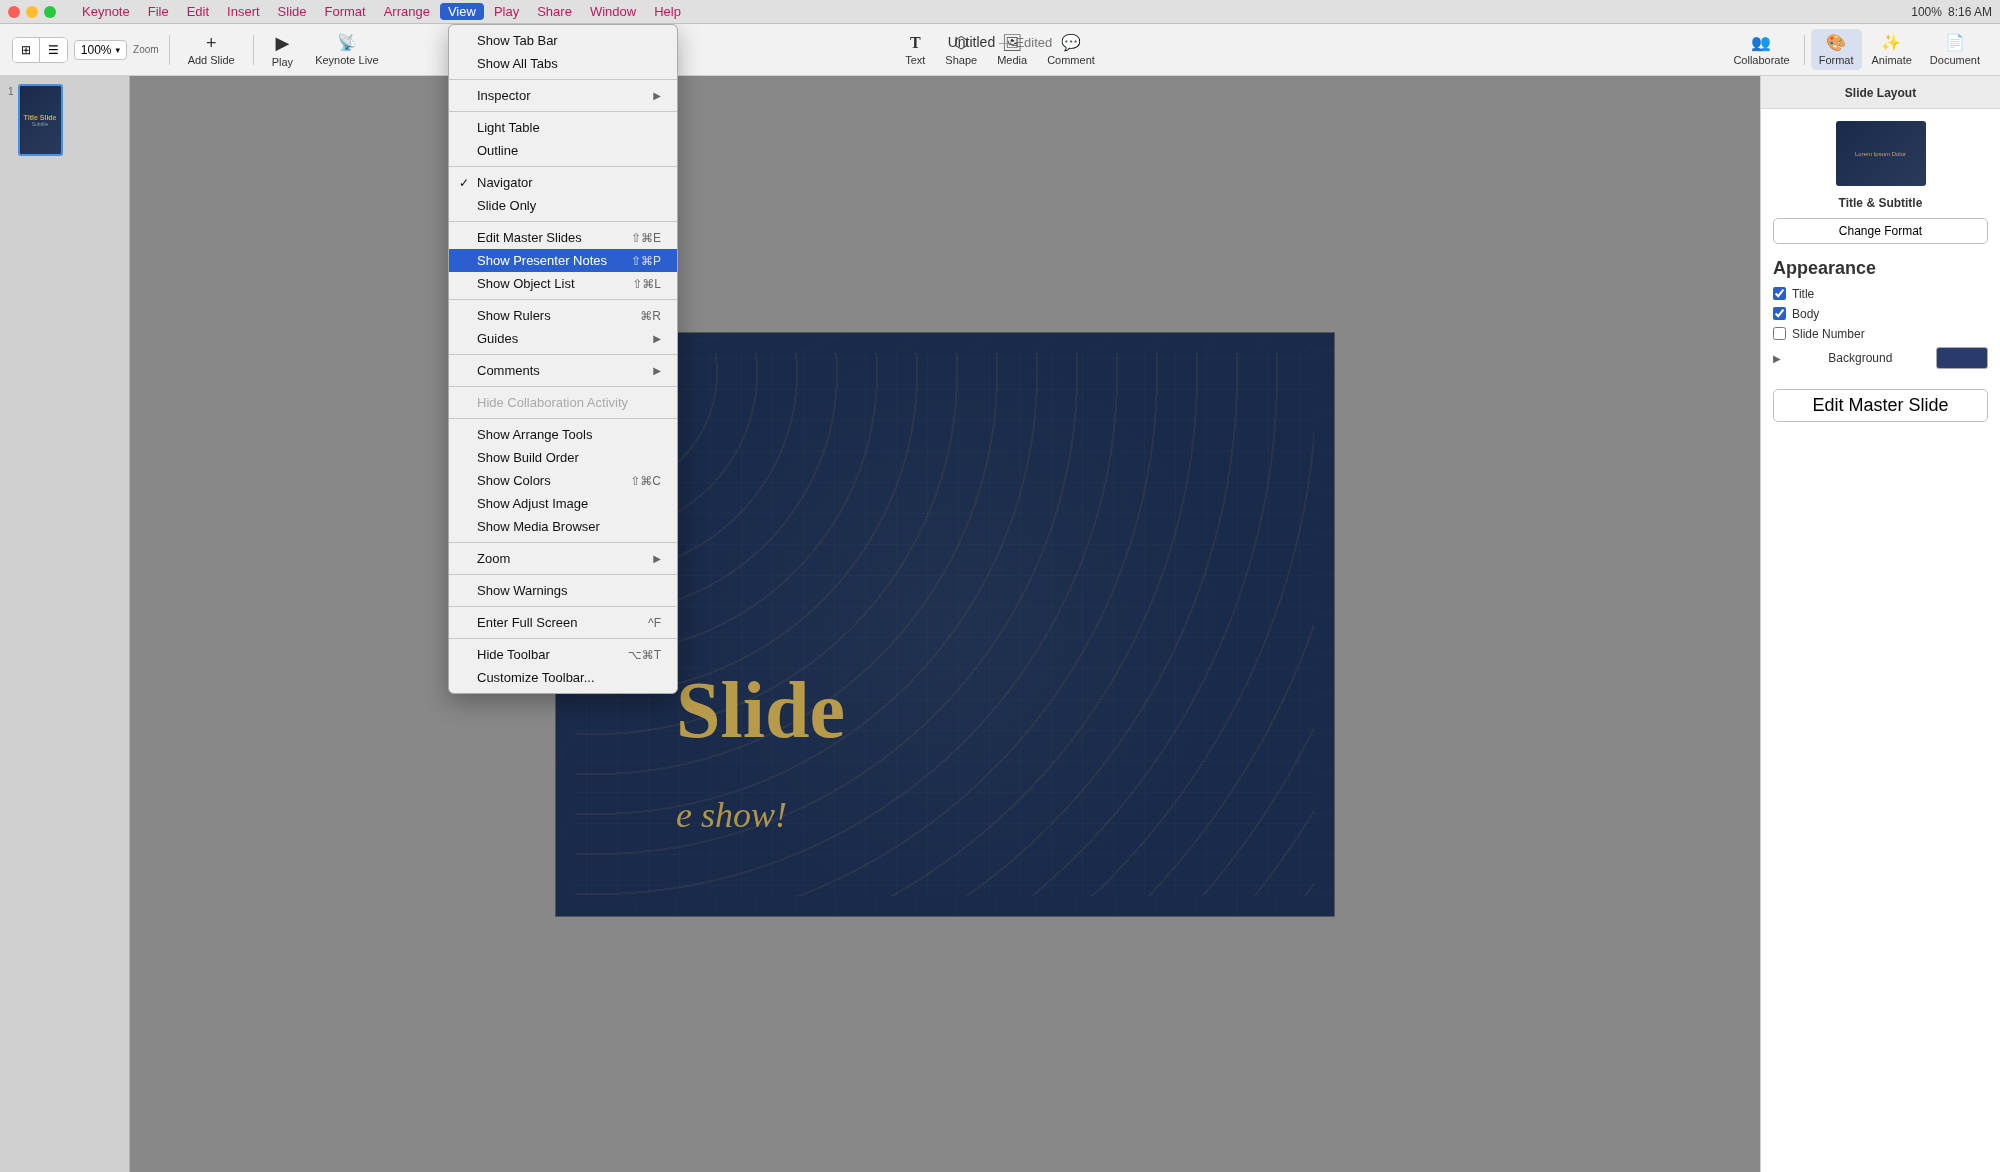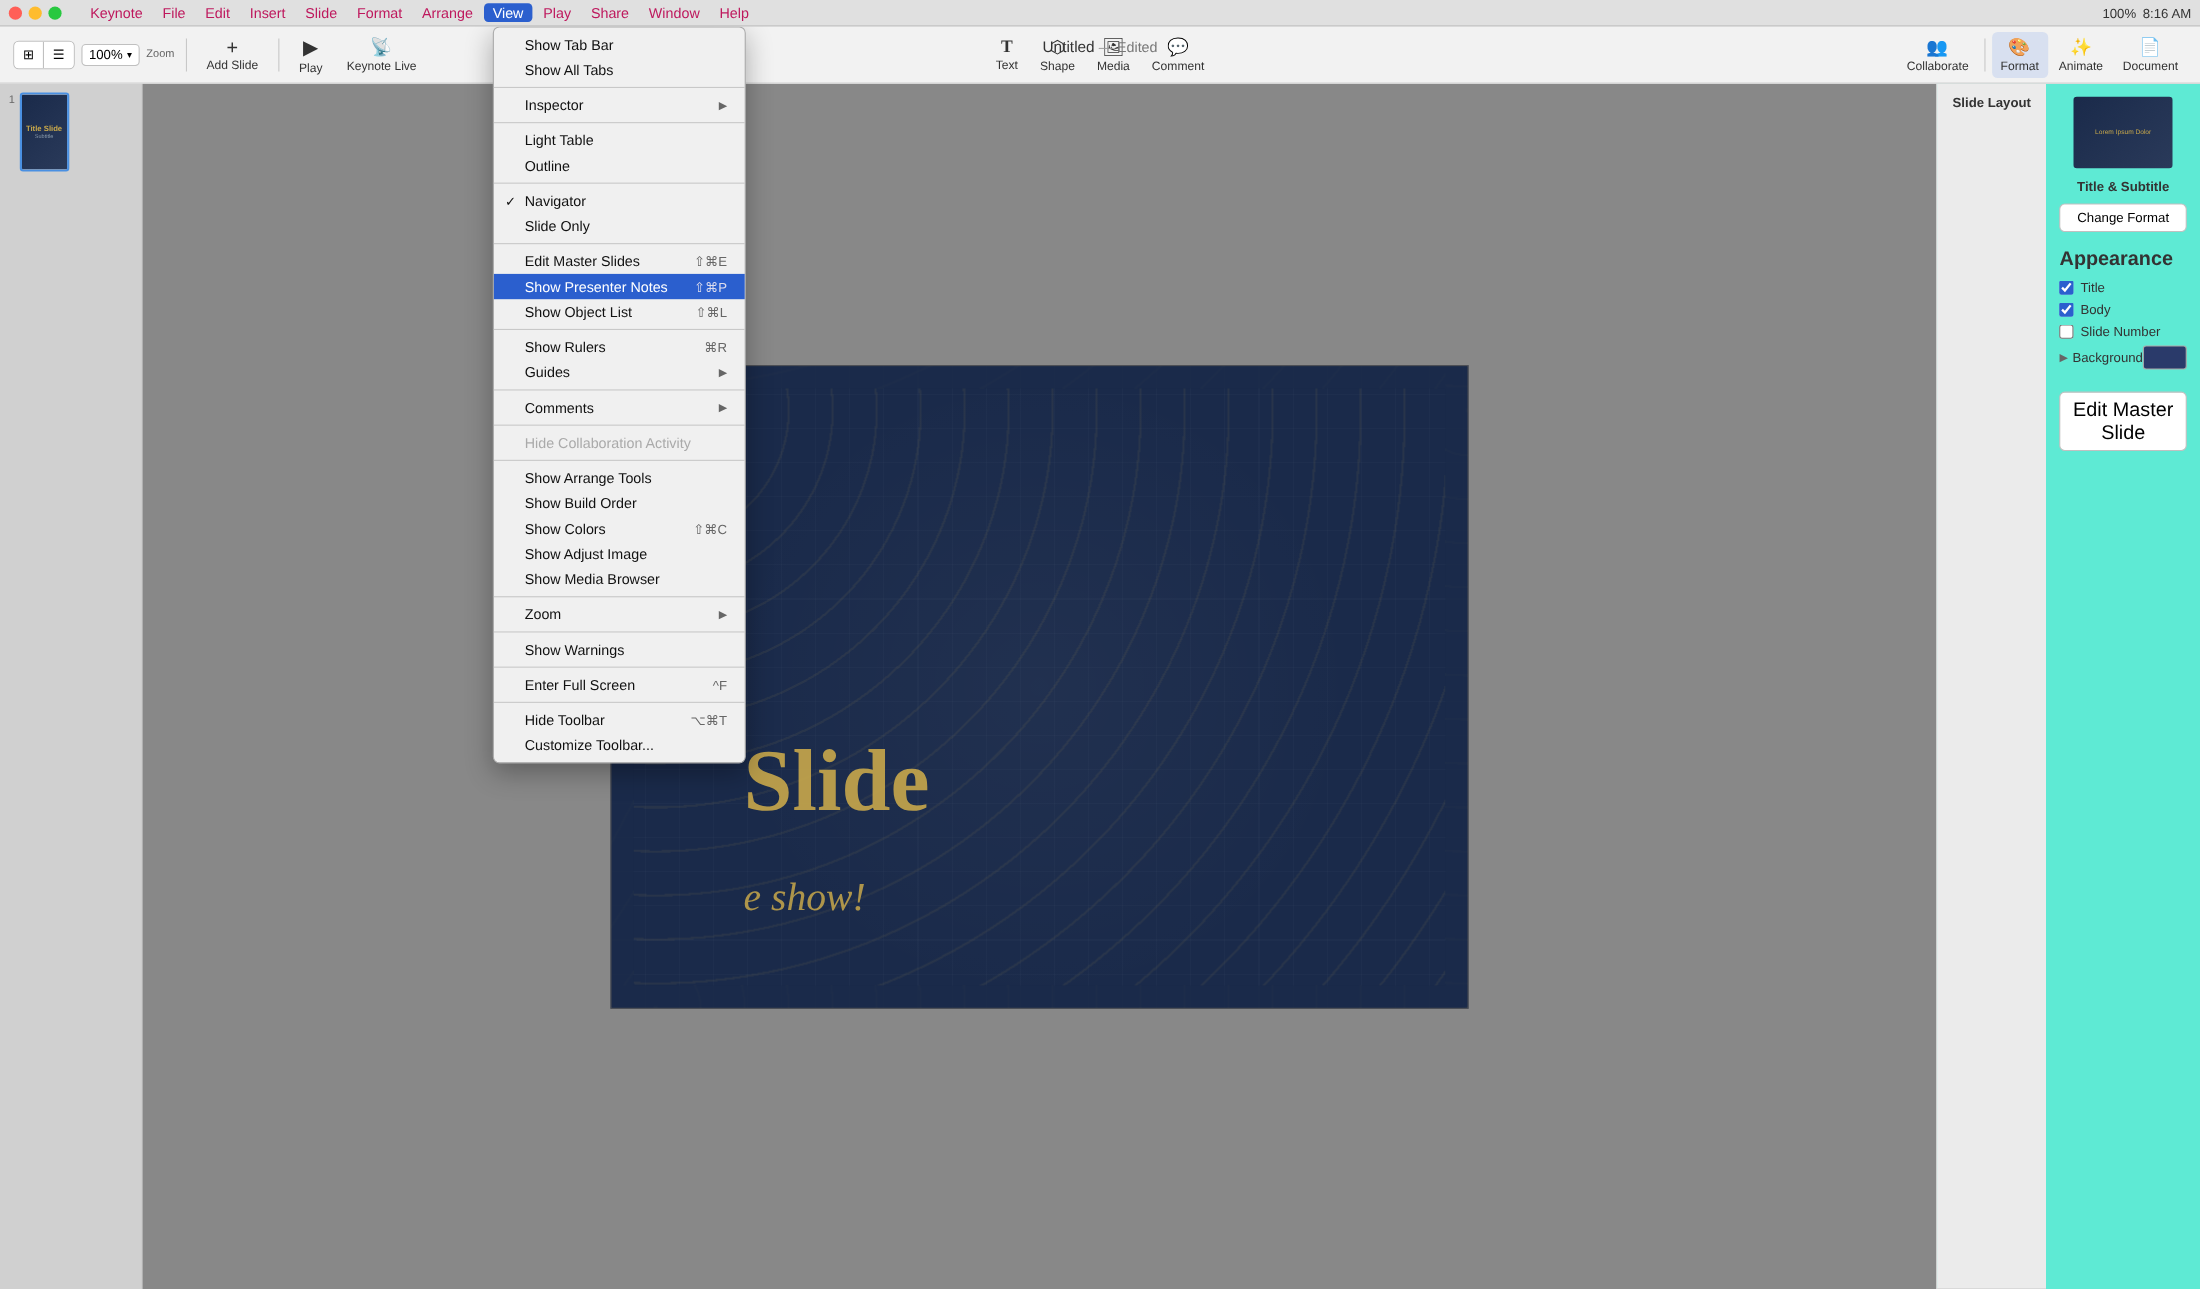--- a/index.html
+++ b/index.html
@@ -204,24 +204,24 @@
       color: #c8a84b;
       bottom: 80px;
       left: 120px;
       font-family: Georgia, serif;
       opacity: 0.85;
     }
 
     
     .right-panel {
       width: 240px;
-      background: #5eead4;
+      background: #ffffff;
       border-left: 1px solid #d0d0d0;
       display: flex;
-      flex-direction: row;
+      flex-direction: column;
     }
     .right-panel-header {
       font-size: 12px;
       font-weight: 600;
       color: #333;
       padding: 10px 14px 8px;
       border-bottom: 1px solid #d8d8d8;
       background: #ebebeb;
       text-align: center;
     }
@@ -263,21 +263,21 @@
       margin-bottom: 14px;
     }
     .section-title {
       font-size: 18px;
       font-weight: 600;
       color: #333;
       margin-bottom: 8px;
     }
     .checkbox-row {
       display: flex;
-      align-items: flex-end;
+      align-items: flex-start;
       gap: 6px;
       margin-bottom: 6px;
       font-size: 12px;
       color: #333;
     }
     .checkbox-row input[type="checkbox"] {
       accent-color: #2b5fce;
       width: 13px;
       height: 13px;
     }

